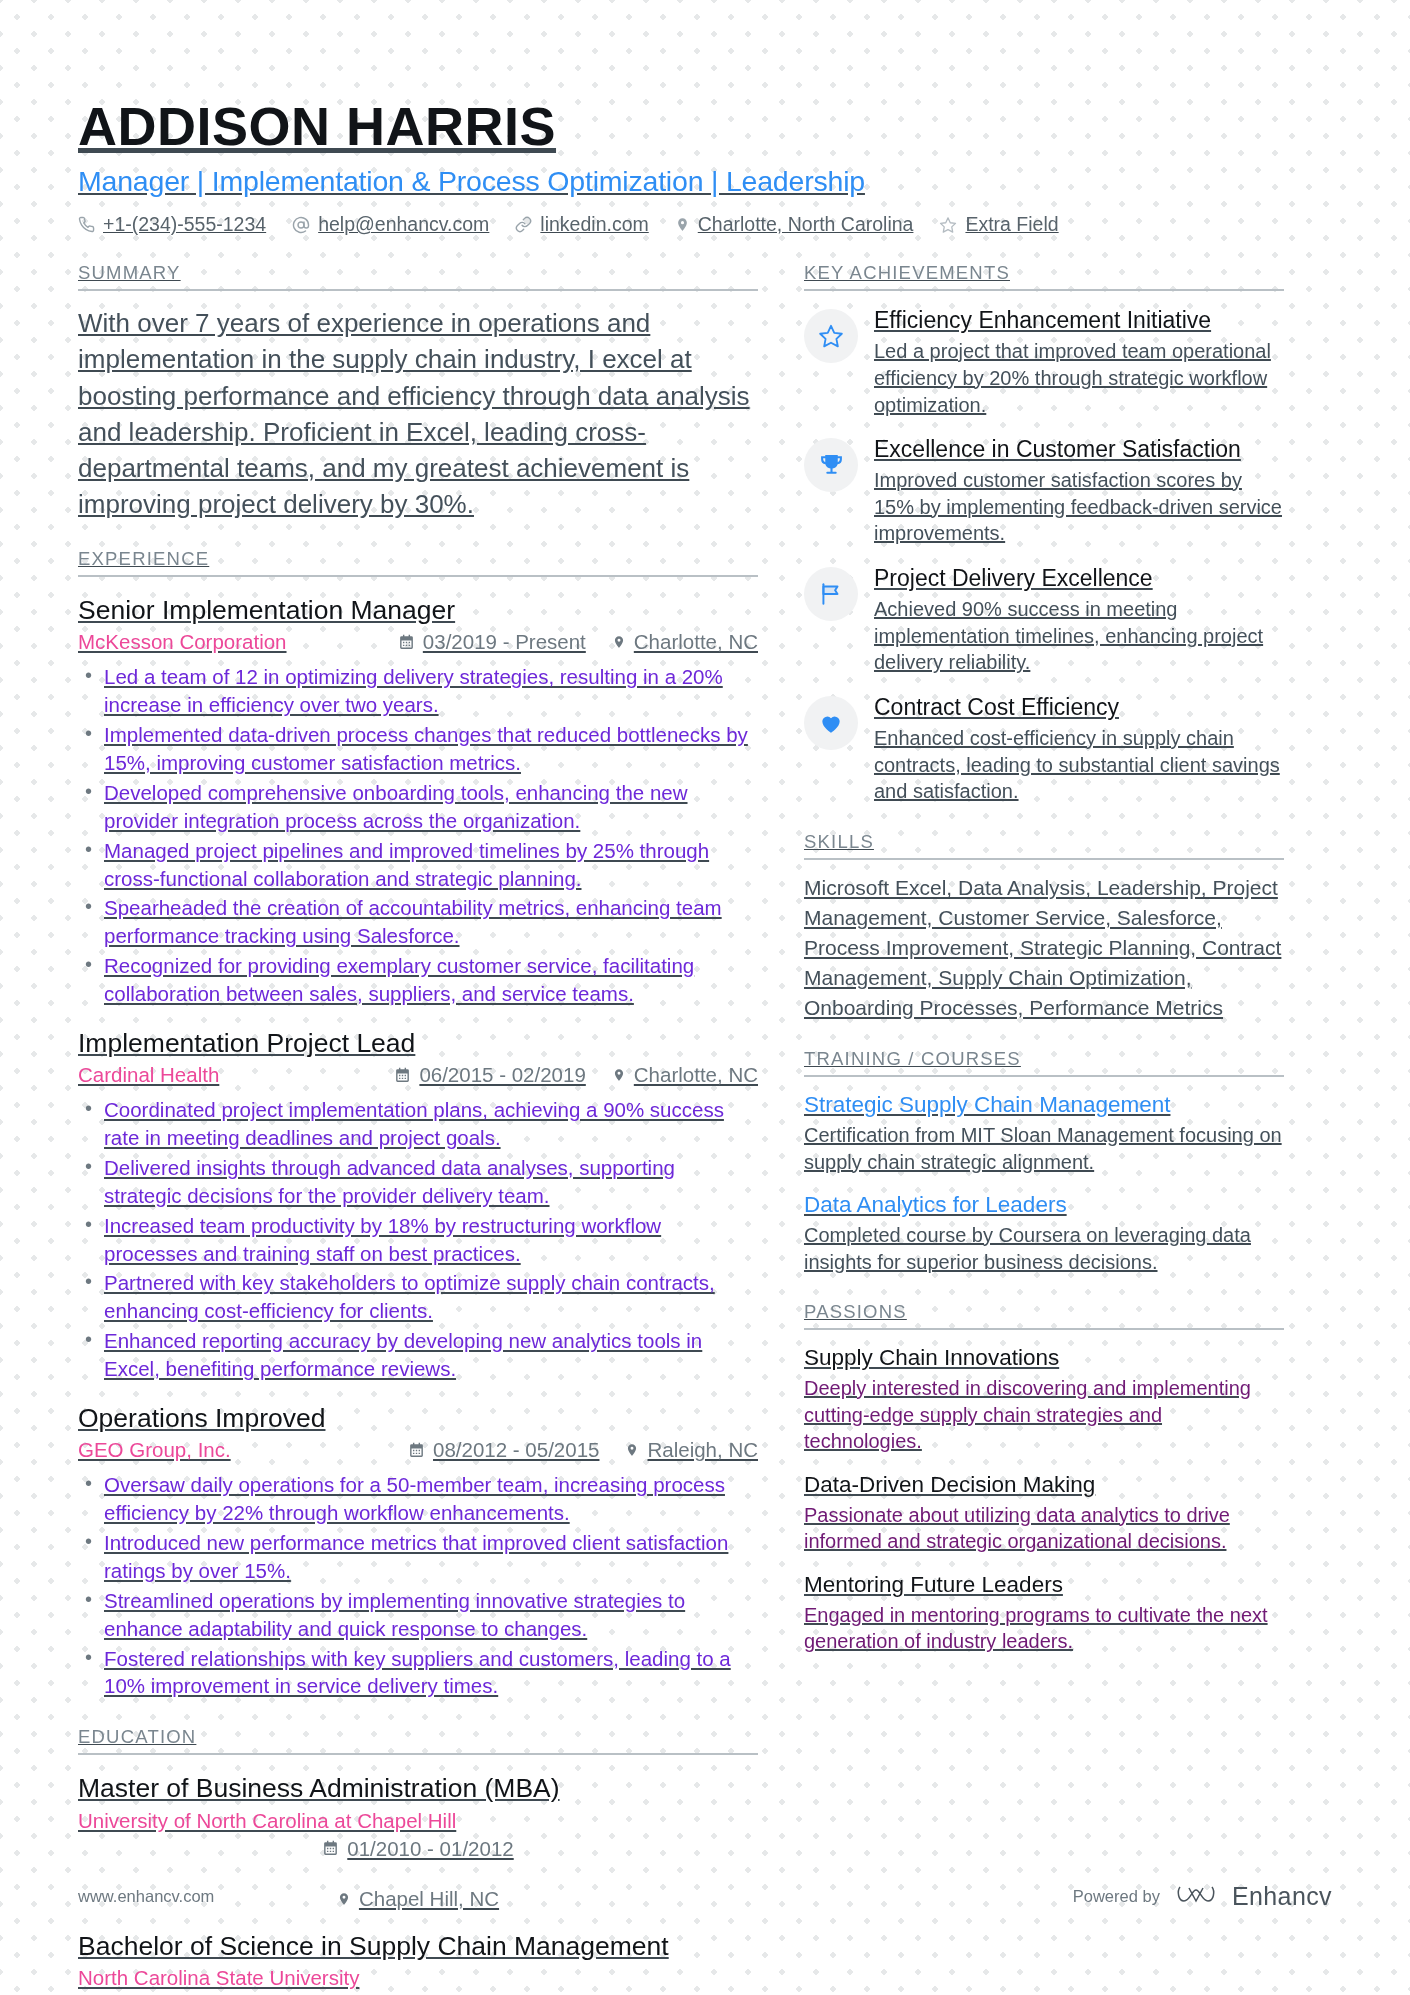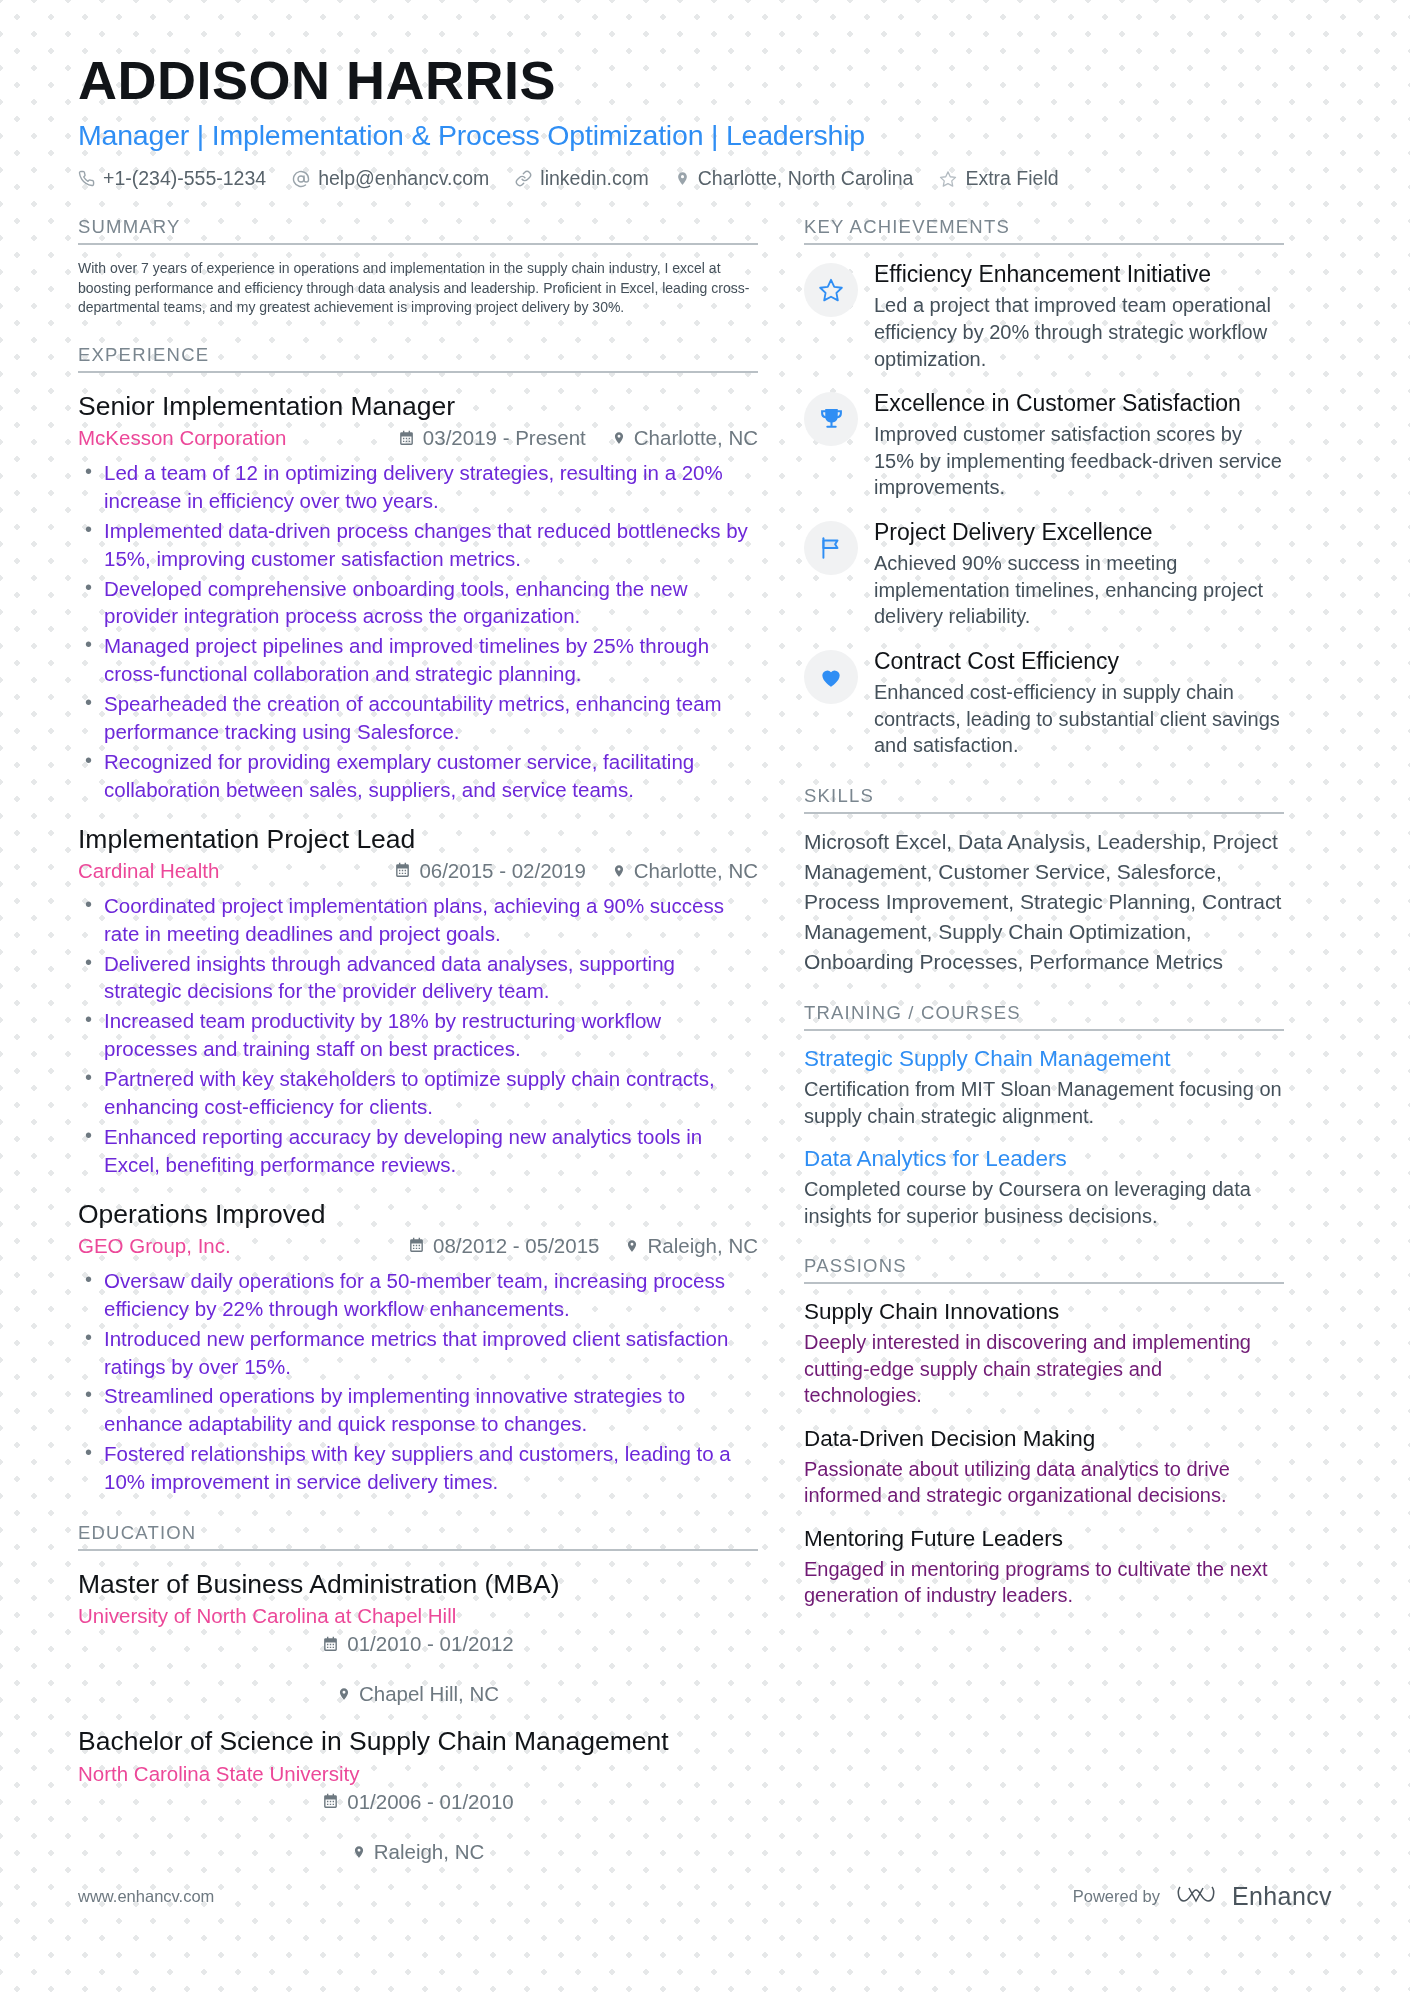--- a/index.html
+++ b/index.html
@@ -18,21 +18,22 @@
       radial-gradient(circle, #e6e8e9 2.6px, transparent 2.9px),
       radial-gradient(circle, #e6e8e9 2.6px, transparent 2.9px);
     background-size: 34px 34px, 34px 34px;
     background-position: 0 0, 17px 17px;
     pointer-events:none;
     z-index:0;
   }
   .page {
     position:relative; z-index:1;
     width:1410px; height:1995px;
-    padding:52px 78px 0 78px;
+    padding:98px 78px 0 78px;
+    text-decoration:underline;
   }
 
   
   .name {
     font-size:54px; font-weight:700; letter-spacing:0.5px;
     color:#111418; line-height:1.05;
   }
   .headline {
     font-size:28.5px; color:#2f8ef4; font-weight:400;
     margin-top:9px; line-height:1.25; letter-spacing:-0.2px;
@@ -55,21 +56,21 @@
     font-size:18.5px; letter-spacing:1.2px; color:#7a868f;
     font-weight:400; text-transform:uppercase;
     padding-bottom:5px;
     border-bottom:2.5px solid #b9c0c5;
   }
   .sec { margin-top:26px; }
   .sec:first-child { margin-top:0; }
 
   .summary-text {
     margin-top:14px;
-    font-size:14px; line-height:1.39; color:#44505a;
+    font-size:26px; line-height:1.39; color:#44505a;
   }
 
   
   .entry { margin-top:19px; }
   .entry:first-of-type { margin-top:17px; }
   .job-title {
     font-size:26.5px; color:#111418; font-weight:400; line-height:1.22;
   }
   .meta-row {
     display:flex; align-items:center; margin-top:4px;

